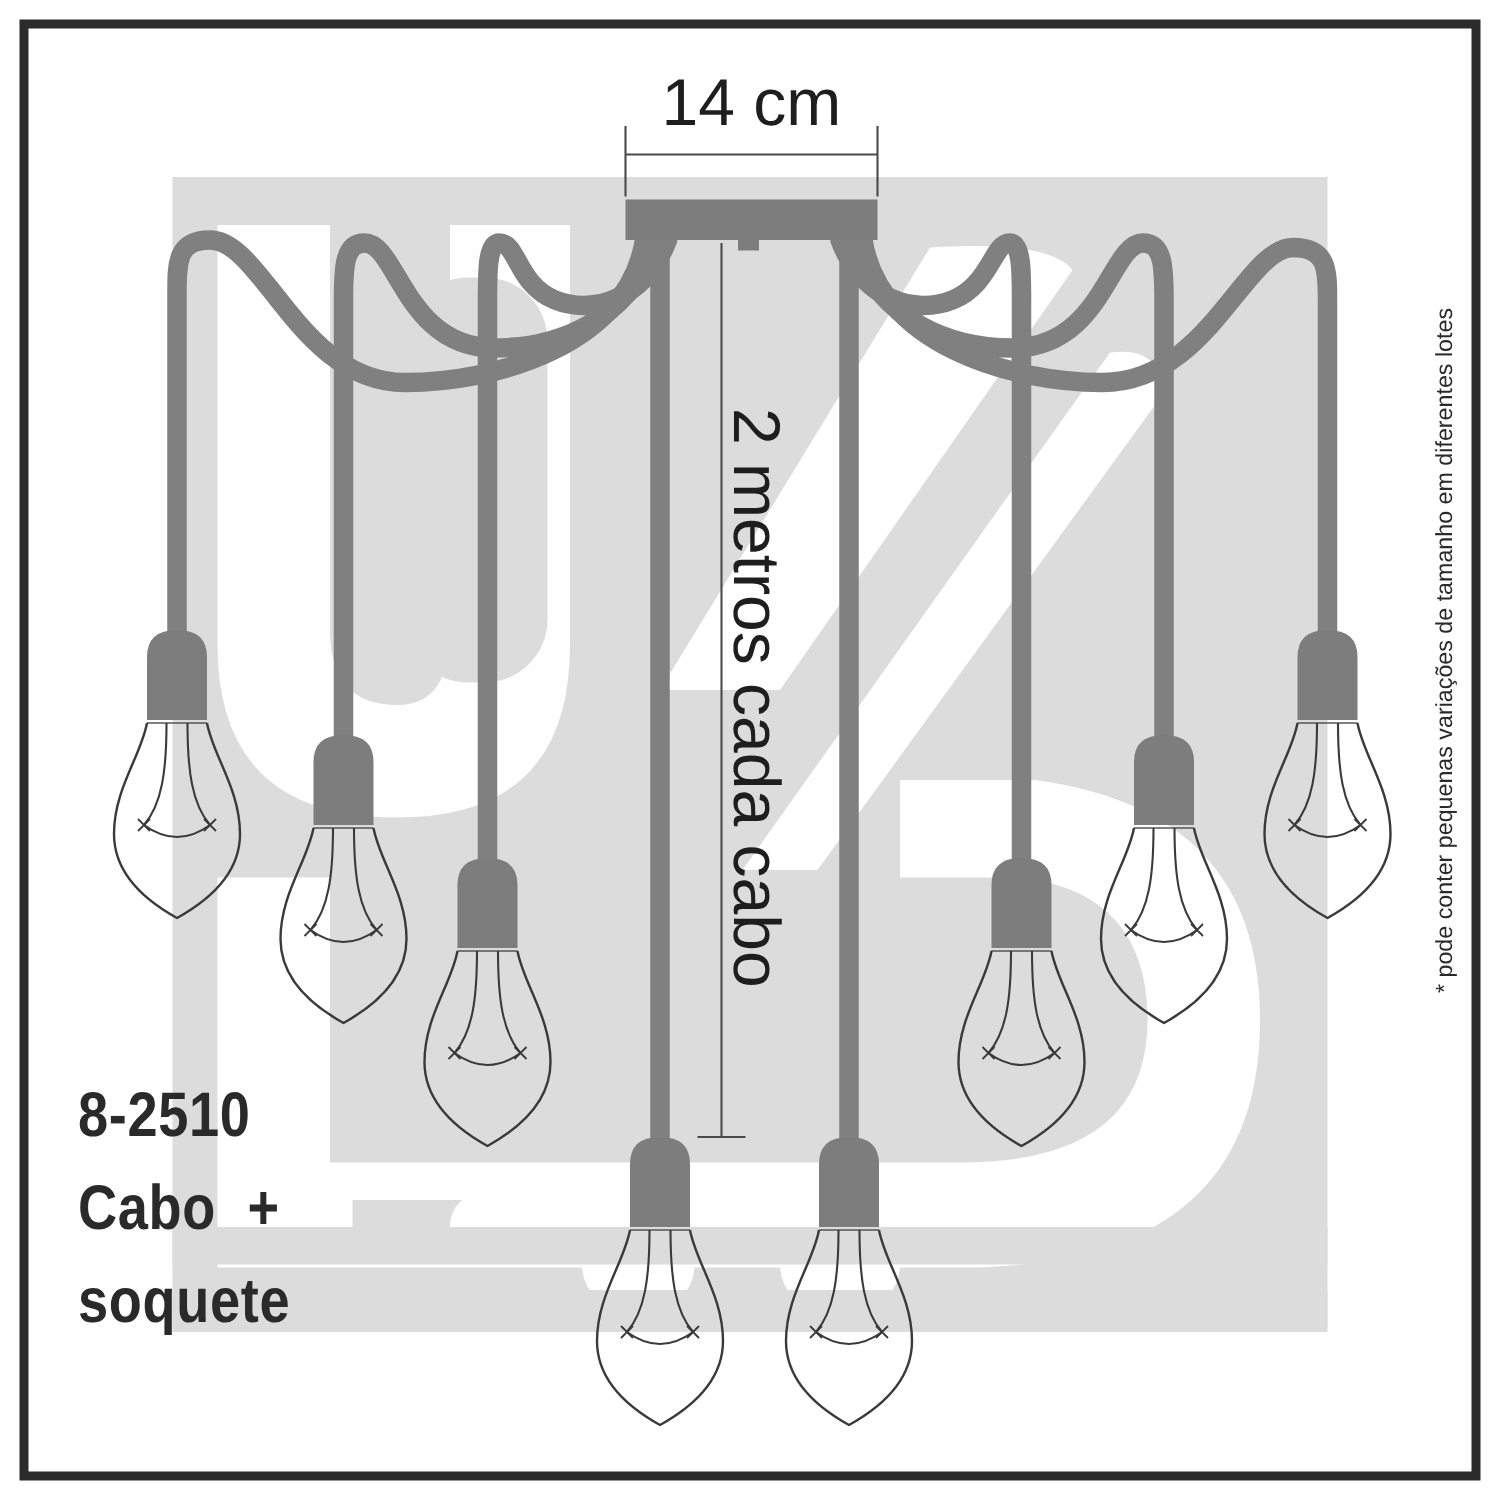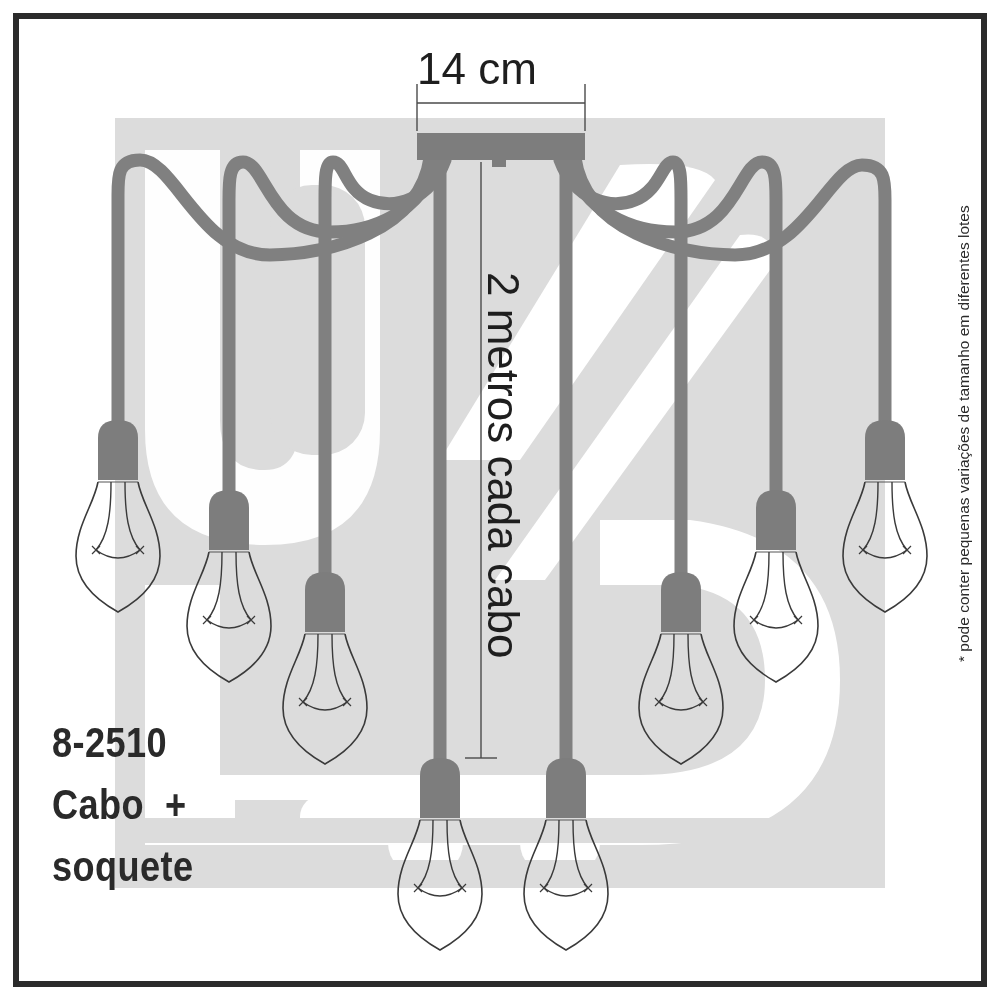--- a/index.html
+++ b/index.html
@@ -28,20 +28,21 @@
       left: 0;
       top: 0;
       width: 1000px;
       height: 1000px;
     }
     .dim-width-label {
       position: absolute;
       left: 417px;
       top: 44px;
       width: 168px;
+      text-align: center;
       font-family: "Liberation Sans", sans-serif;
       font-size: 44px;
       color: #1e1e1e;
       line-height: 50px;
     }
     .dim-length-label {
       position: absolute;
       left: 500px;
       top: 272px;
       transform-origin: 0 0;

